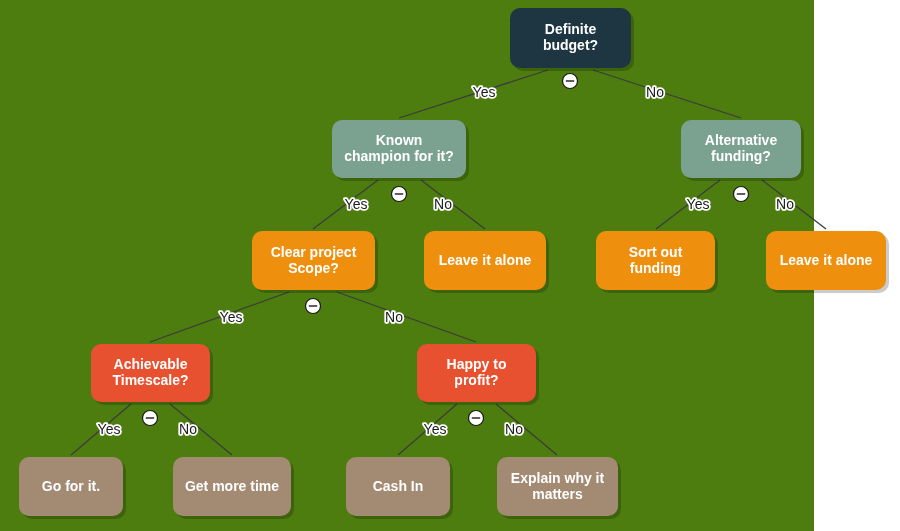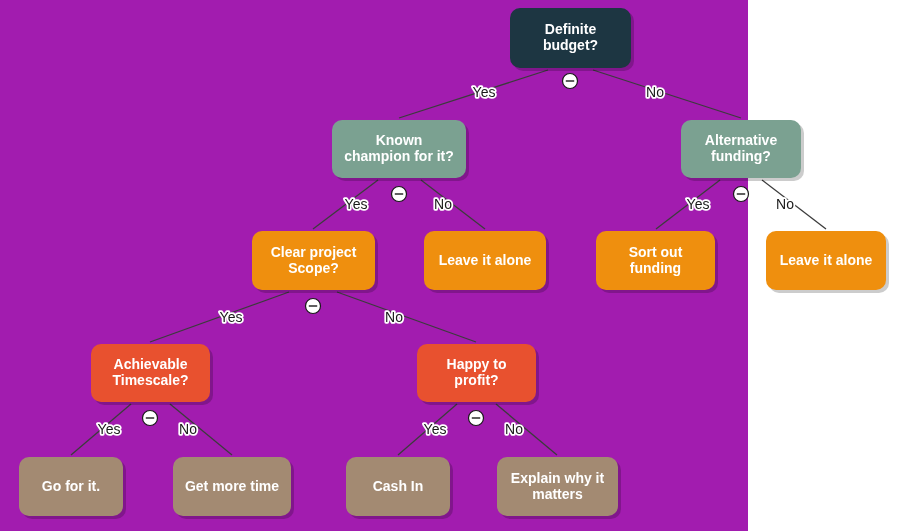--- a/index.html
+++ b/index.html
@@ -8,23 +8,23 @@
     background: #ffffff;
   }
   body {
     width: 900px;
     height: 531px;
     font-family: "Liberation Sans", sans-serif;
     overflow: hidden;
   }
   #diagram-root {
     position: relative;
-    width: 748px;
+    width: 814px;
     height: 531px;
-    background: #a21caf;
+    background: #4d7c0f;
     text-decoration: underline;
   }
   svg#tree-svg {
     position: absolute;
     left: 0;
     top: 0;
     width: 900px;
     height: 531px;
     display: block;
   }

